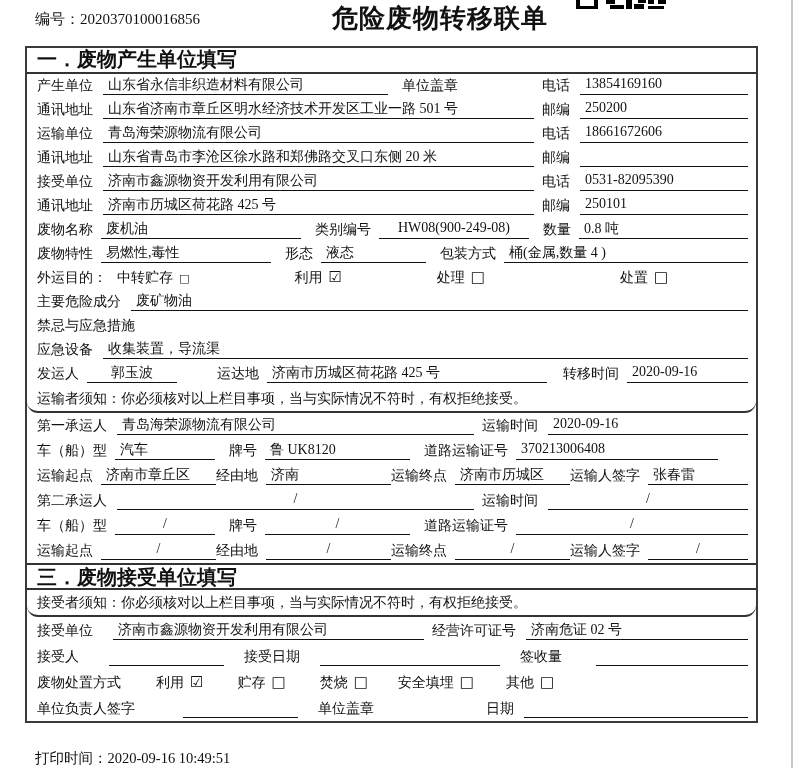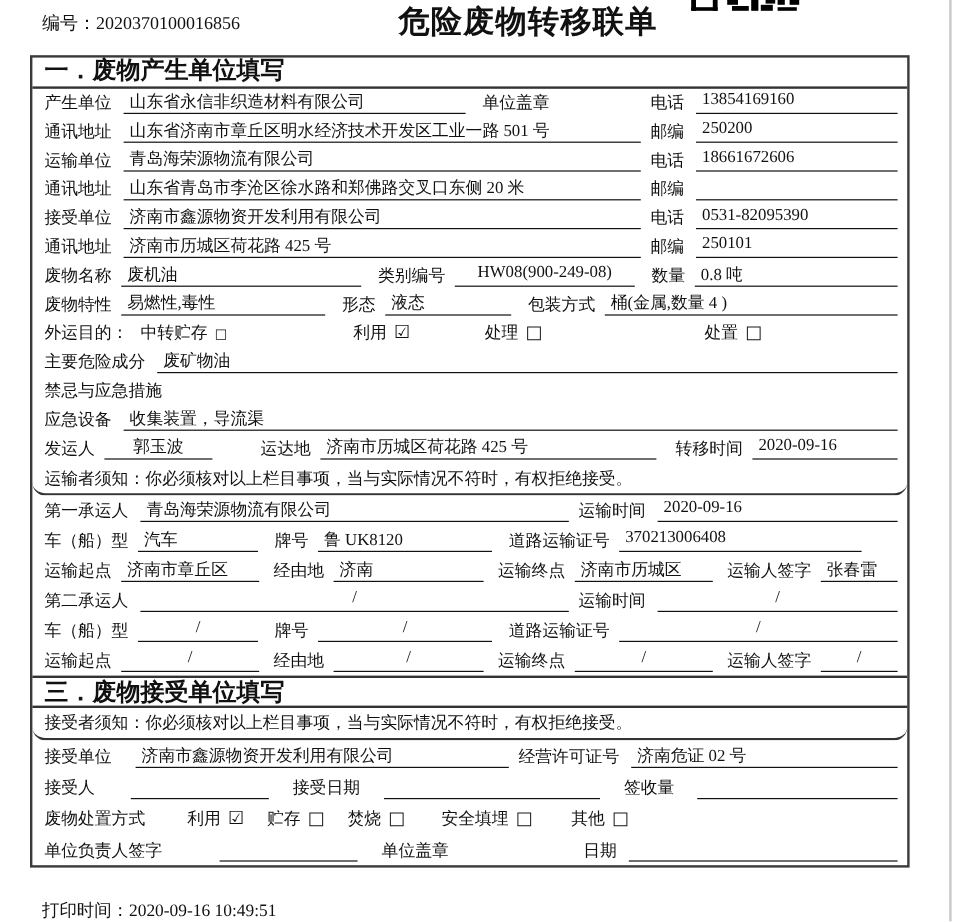--- a/index.html
+++ b/index.html
@@ -23,24 +23,24 @@
   .lbl { white-space: nowrap; flex: 0 0 auto; }
   .u { border-bottom: 1.5px solid #111; white-space: nowrap; padding: 0 5px; min-height: 19px; flex: 0 0 auto; overflow: hidden; }
   .fill { flex: 1 1 auto; }
   .ctr { text-align: center; }
   .lp { display: flex; align-items: flex-end; flex: 0 0 auto; }
   .lp505 { width: 505px; font-family: Liberation Serif, serif; } .lp445 { width: 445px; } .lp395 { width: 395px; }
   .opt { white-space: nowrap; flex: 0 0 auto; }
   .box { font-family: "DejaVu Sans", sans-serif; font-size: 15px; margin-left: 6px; }
   .sbox { font-size: 11px; }
 
-  .ml8{margin-left:8px} .ml10{margin-left:10px} .ml12{margin-left:12px} .ml14{margin-left:14px}
-  .ml16{margin-left:16px} .ml20{margin-left:20px} .ml25{margin-left:19px}
+  .ml8{margin-left:8px} .ml10{margin-left:10px} .ml12{} .ml14{margin-left:14px}
+  .ml16{margin-left:16px} .ml20{margin-left:20px} .ml25{margin-left:34px}
   .ml30{margin-left:30px} .ml32{margin-left:32px} .ml35{margin-left:35px} .ml40{margin-left:40px}
-  .ml48{margin-left:48px} .ml95{margin-left:62px} .ml105{margin-left:105px} .ml112{margin-left:112px}
+  .ml48{margin-left:48px} .ml95{margin-left:95px} .ml105{margin-left:105px} .ml112{margin-left:112px}
   .ml135{margin-left:135px} .mr8{margin-right:8px} .mr30{margin-right:30px}
   .w90{width:90px} .w100{width:100px} .w105{width:105px} .w115{width:115px} .w125{width:125px}
   .w145{width:145px} .w150{width:150px} .w170{width:170px} .w180{width:180px} .w200{width:200px}
   .w280{width:280px} .w285{width:285px}
 
   .printline { position: absolute; left: 35px; top: 749px; font-size: 14.5px; white-space: nowrap; }
   .page-edge { position: absolute; right: 3px; top: 0; width: 2px; height: 768px; background: #c9c9c9; }
 </style>
 </head>
 <body>

